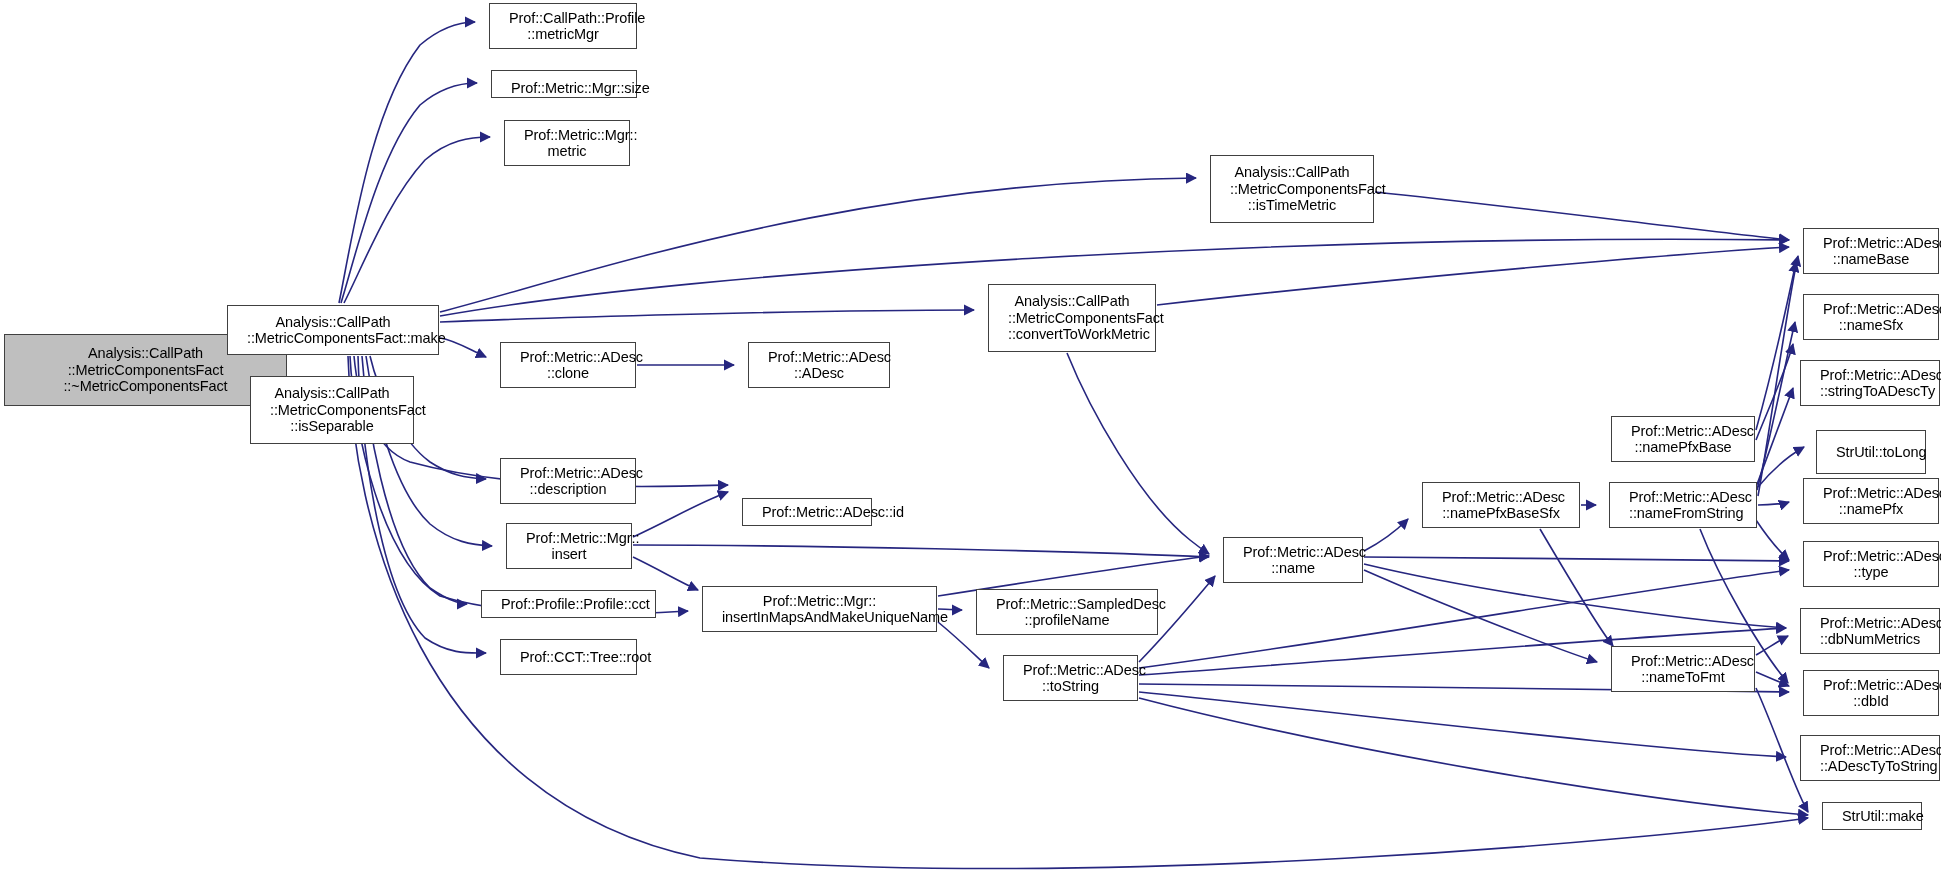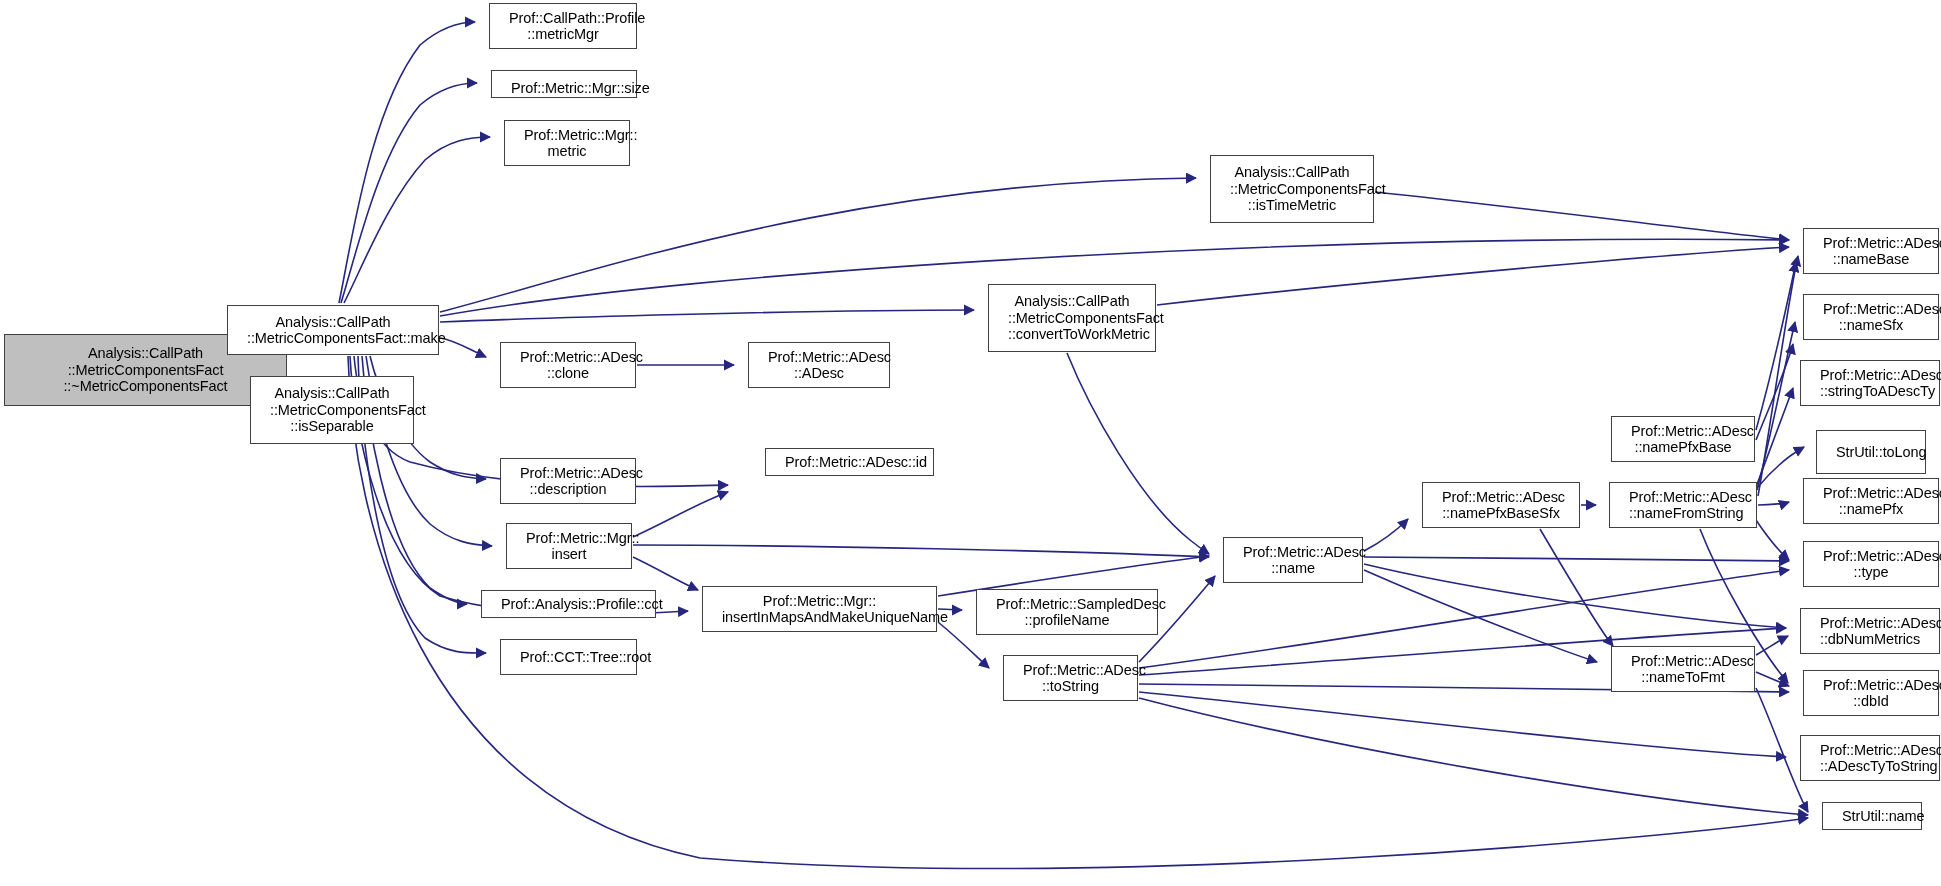--- a/index.html
+++ b/index.html
@@ -126,25 +126,25 @@
 ::metricMgr</span></div>
       <div class="node" style="left: 491px; top: 70px; width: 146px; height: 28px; align-items: flex-end;"><span class="node-label">Prof::Metric::Mgr::size</span></div>
       <div class="node" style="left: 504px; top: 120px; width: 126px; height: 46px;"><span class="node-label">Prof::Metric::Mgr::
 metric</span></div>
       <div class="node" style="left: 500px; top: 342px; width: 136px; height: 46px;"><span class="node-label">Prof::Metric::ADesc
 ::clone</span></div>
       <div class="node" style="left: 500px; top: 458px; width: 136px; height: 46px;"><span class="node-label">Prof::Metric::ADesc
 ::description</span></div>
       <div class="node" style="left: 506px; top: 523px; width: 126px; height: 46px;"><span class="node-label">Prof::Metric::Mgr::
 insert</span></div>
-      <div class="node" style="left: 481px; top: 590px; width: 175px; height: 28px;"><span class="node-label">Prof::Analysis::Profile::cct</span></div>
+      <div class="node" style="left: 481px; top: 590px; width: 175px; height: 28px;"><span class="node-label">Prof::Profile::Profile::cct</span></div>
       <div class="node" style="left: 500px; top: 639px; width: 137px; height: 36px;"><span class="node-label">Prof::CCT::Tree::root</span></div>
       <div class="node" style="left: 748px; top: 342px; width: 142px; height: 46px;"><span class="node-label">Prof::Metric::ADesc
 ::ADesc</span></div>
-      <div class="node" style="left: 742px; top: 448px; width: 169px; height: 28px; margin-left: 23px;"><span class="node-label">Prof::Metric::ADesc::id</span></div>
+      <div class="node" style="left: 742px; top: 498px; width: 130px; height: 28px;"><span class="node-label">Prof::Metric::ADesc::id</span></div>
       <div class="node" style="left: 702px; top: 586px; width: 235px; height: 46px;"><span class="node-label">Prof::Metric::Mgr::
 insertInMapsAndMakeUniqueName</span></div>
       <div class="node" style="left: 976px; top: 589px; width: 182px; height: 46px;"><span class="node-label">Prof::Metric::SampledDesc
 ::profileName</span></div>
       <div class="node" style="left: 1003px; top: 655px; width: 135px; height: 46px;"><span class="node-label">Prof::Metric::ADesc
 ::toString</span></div>
       <div class="node" style="left: 988px; top: 284px; width: 168px; height: 68px;"><span class="node-label">Analysis::CallPath
 ::MetricComponentsFact
 ::convertToWorkMetric</span></div>
       <div class="node" style="left: 1210px; top: 155px; width: 164px; height: 68px;"><span class="node-label">Analysis::CallPath
@@ -170,15 +170,15 @@
       <div class="node" style="left: 1803px; top: 478px; width: 136px; height: 46px;"><span class="node-label">Prof::Metric::ADesc
 ::namePfx</span></div>
       <div class="node" style="left: 1803px; top: 541px; width: 136px; height: 46px;"><span class="node-label">Prof::Metric::ADesc
 ::type</span></div>
       <div class="node" style="left: 1800px; top: 608px; width: 140px; height: 46px;"><span class="node-label">Prof::Metric::ADesc
 ::dbNumMetrics</span></div>
       <div class="node" style="left: 1803px; top: 670px; width: 136px; height: 46px;"><span class="node-label">Prof::Metric::ADesc
 ::dbId</span></div>
       <div class="node" style="left: 1800px; top: 735px; width: 140px; height: 46px;"><span class="node-label">Prof::Metric::ADesc
 ::ADescTyToString</span></div>
-      <div class="node" style="left: 1822px; top: 802px; width: 100px; height: 28px;"><span class="node-label">StrUtil::name</span></div>
+      <div class="node" style="left: 1822px; top: 802px; width: 100px; height: 28px;"><span class="node-label">StrUtil::make</span></div>
     </div>
 </div>
 
 </body></html>

